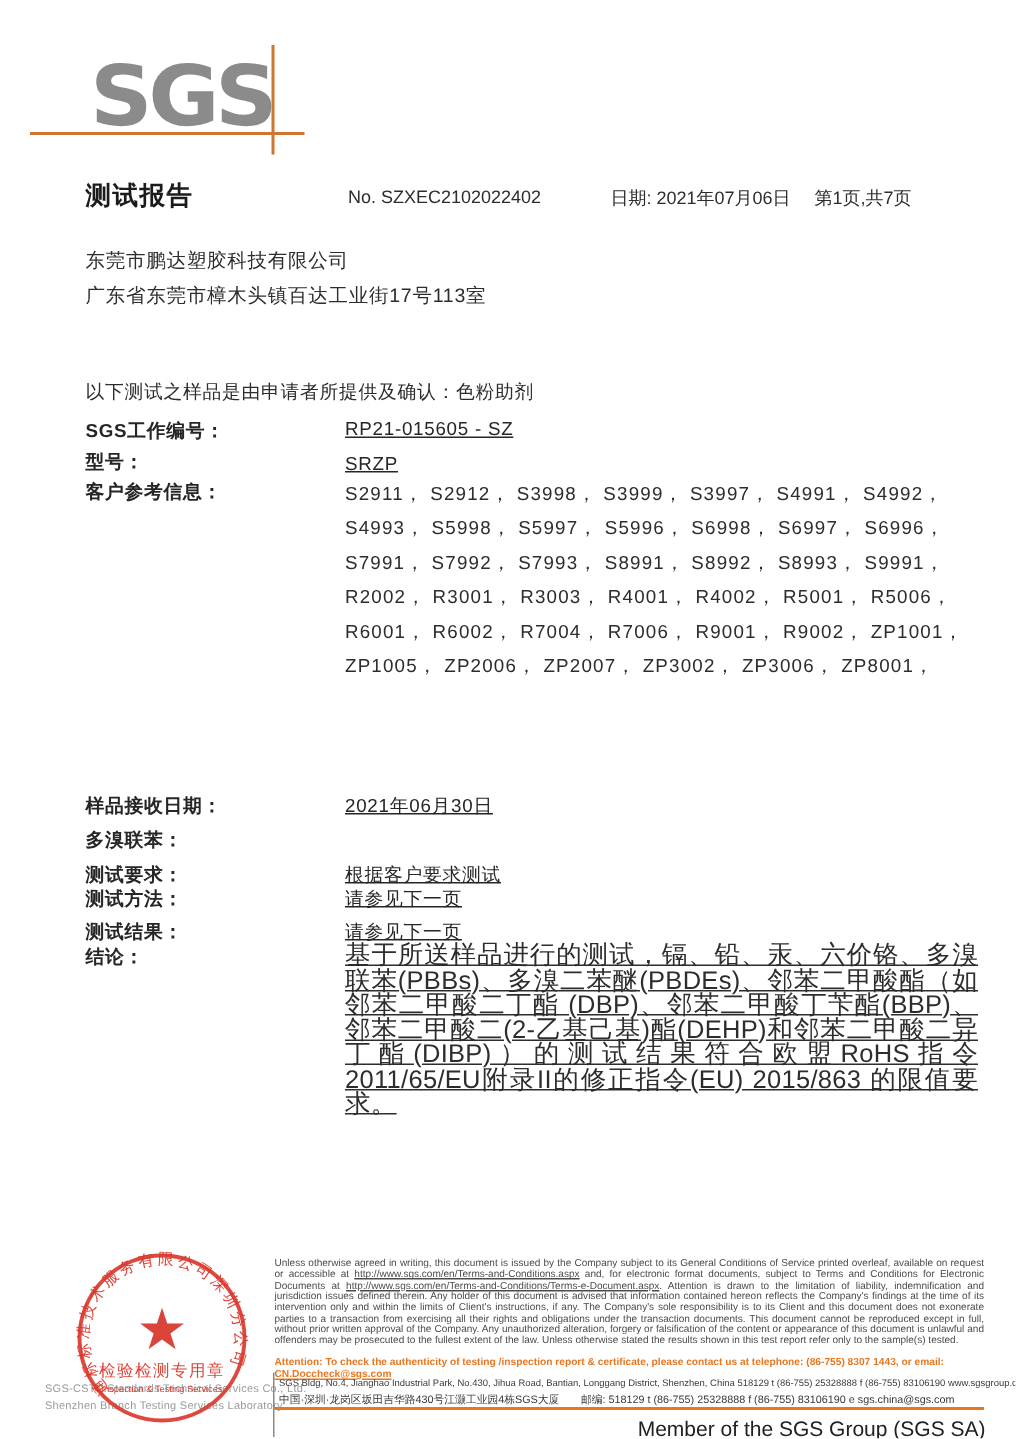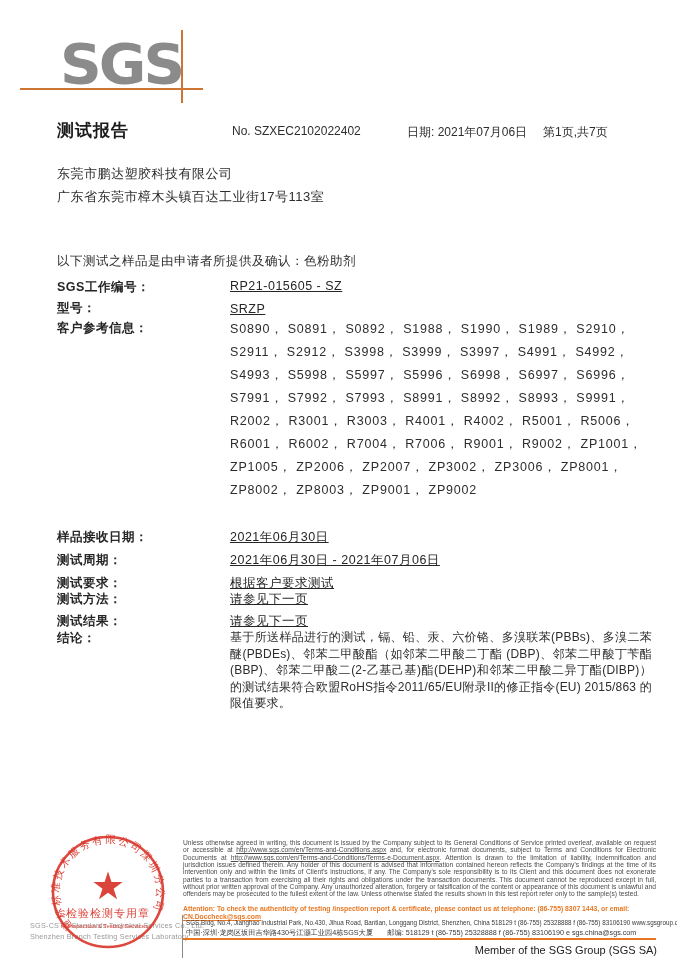--- a/index.html
+++ b/index.html
@@ -15,37 +15,37 @@
   .hdr-date{position:absolute;left:407px;top:124px;font-size:12px;}
   .hdr-page{position:absolute;left:543px;top:124px;font-size:12px;}
   
   .appl-name{position:absolute;left:57px;top:165px;font-size:13px;letter-spacing:.5px;font-family:Liberation Mono, monospace;}
   .appl-addr{position:absolute;left:57px;top:188px;font-size:13px;letter-spacing:.5px;}
   .intro{position:absolute;left:57px;top:253px;font-size:12.5px;letter-spacing:.5px;}
   
   .lbl{position:absolute;left:57px;font-size:12.5px;letter-spacing:.5px;color:#262626;font-weight:bold;}
   .val{position:absolute;left:230px;font-size:12.5px;letter-spacing:.5px;color:#262626;text-decoration:underline;}
   .ref-lines{position:absolute;left:230px;top:318px;font-size:12.5px;letter-spacing:.8px;line-height:23px;}
-  .concl{position:absolute;left:230px;top:629px;width:422px;font-size:12px;line-height:16.5px;
-         letter-spacing:.2px;text-align:justify;}
+  .concl{position:absolute;left:230px;top:629px;width:422px;font-size:17px;line-height:16.5px;
+         letter-spacing:.2px;text-align:justify;text-decoration:underline;}
   
   .co-gray{position:absolute;left:30px;top:920px;width:175px;font-size:7.3px;line-height:11px;
            color:#9a9a9a;letter-spacing:.2px;}
   .stamp{position:absolute;left:42px;top:833px;}
   .legal{position:absolute;left:183px;top:839px;width:473px;font-size:6.7px;line-height:7.35px;
          color:#4c4c4c;text-align:justify;}
   .legal .u{text-decoration:underline;}
   .attn{position:absolute;left:183px;top:905px;width:473px;font-size:6.8px;line-height:7.6px;
         color:#e87722;font-weight:bold;}
   .attn .u{text-decoration:underline;}
   .addr1{position:absolute;left:186px;top:919px;width:470px;font-size:6.3px;color:#3a3a3a;white-space:nowrap;}
   .addr2{position:absolute;left:186px;top:928px;width:470px;font-size:7.2px;color:#3a3a3a;white-space:nowrap;}
   .foot-vline{position:absolute;left:182px;top:915px;width:1px;height:43px;background:#8a8a8a;}
   .foot-rule{position:absolute;left:183px;top:938px;width:473px;height:2px;background:#e87722;}
-  .member{position:absolute;left:420px;top:944px;width:237px;font-size:11px;color:#222;text-align:right;}
+  .member{position:absolute;left:420px;top:944px;width:237px;font-size:14px;color:#222;text-align:right;}
 </style>
 </head>
 <body>
 
 <div class="page">
 
   <div class="xline-h"></div>
   <div class="xline-v"></div>
   <div class="logo">SGS</div>
 
@@ -60,35 +60,32 @@
   <div class="intro">以下测试之样品是由申请者所提供及确认：色粉助剂</div>
 
   <div class="lbl" style="top:279px">SGS工作编号：</div>
   <div class="val" style="top:279px">RP21-015605 - SZ</div>
 
   <div class="lbl" style="top:300px">型号：</div>
   <div class="val" style="top:302px">SRZP</div>
 
   <div class="lbl" style="top:320px">客户参考信息：</div>
   <div class="ref-lines">
-    <div>S0890， S0891， S0892， S1988， S1990， S1989， S2910，</div>
     <div>S2911， S2912， S3998， S3999， S3997， S4991， S4992，</div>
     <div>S4993， S5998， S5997， S5996， S6998， S6997， S6996，</div>
     <div>S7991， S7992， S7993， S8991， S8992， S8993， S9991，</div>
     <div>R2002， R3001， R3003， R4001， R4002， R5001， R5006，</div>
     <div>R6001， R6002， R7004， R7006， R9001， R9002， ZP1001，</div>
     <div>ZP1005， ZP2006， ZP2007， ZP3002， ZP3006， ZP8001，</div>
-    <div>ZP8002， ZP8003， ZP9001， ZP9002</div>
   </div>
 
   <div class="lbl" style="top:529px">样品接收日期：</div>
   <div class="val" style="top:529px">2021年06月30日</div>
 
-  <div class="lbl" style="top:552px">测试周期：</div>
-  <div class="val" style="top:552px">2021年06月30日 - 2021年07月06日</div>
+  <div class="lbl" style="top:552px">多溴联苯：</div>
 
   <div class="lbl" style="top:575px">测试要求：</div>
   <div class="val" style="top:575px">根据客户要求测试</div>
 
   <div class="lbl" style="top:591px">测试方法：</div>
   <div class="val" style="top:591px">请参见下一页</div>
 
   <div class="lbl" style="top:613px">测试结果：</div>
   <div class="val" style="top:613px">请参见下一页</div>
 

